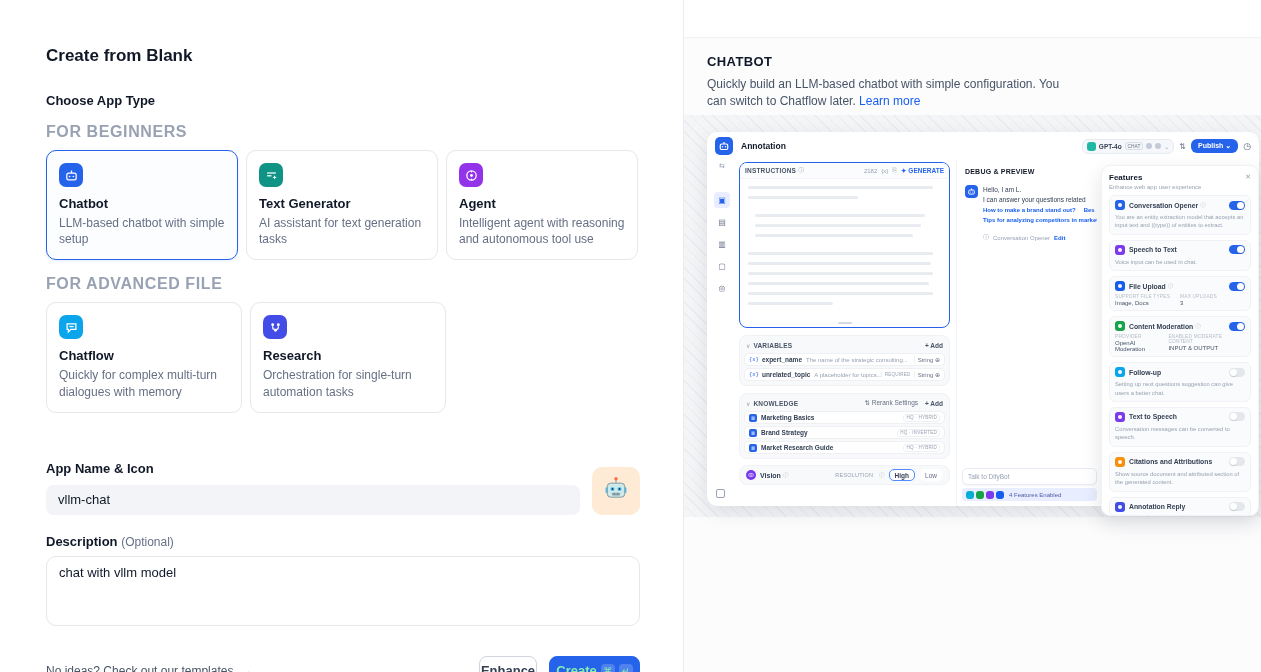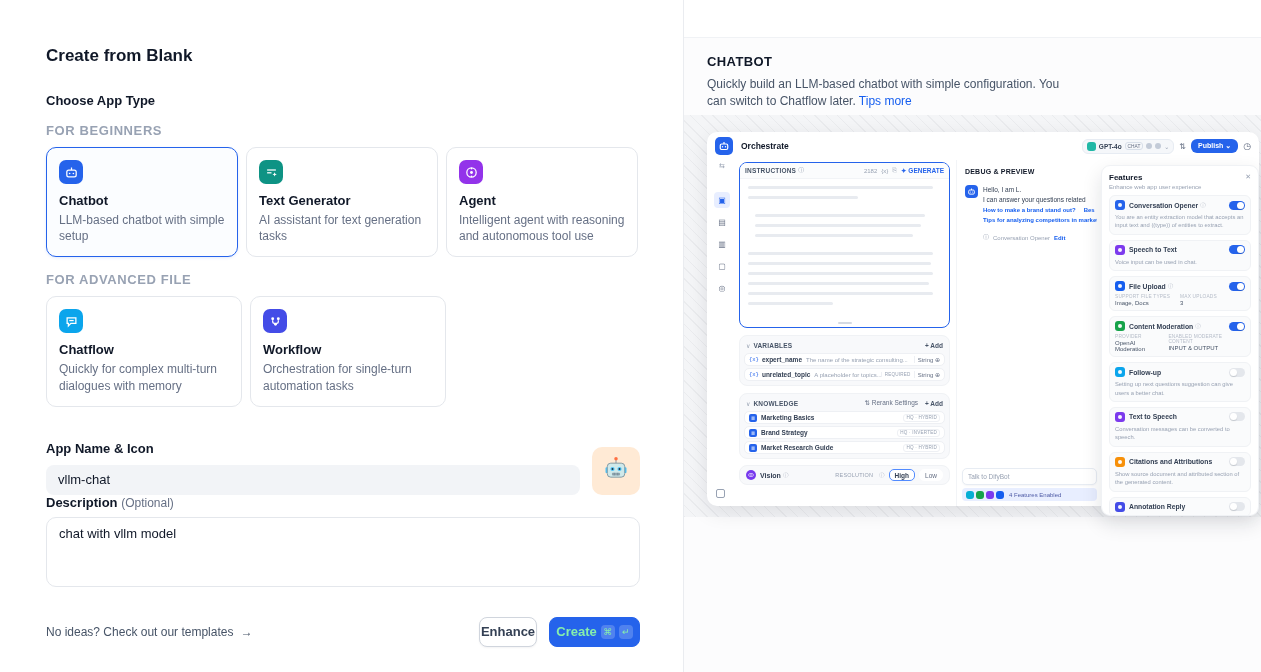--- a/index.html
+++ b/index.html
@@ -4,38 +4,38 @@
 <style>
   * { box-sizing: border-box; margin: 0; padding: 0; }
   html,body { width:1261px; height:672px; overflow:hidden; }
   body { font-family:"Liberation Sans", sans-serif; background:#fff; color:#101828; }
   .stage { position:relative; width:1261px; height:672px; }
 
   
   .left { position:absolute; left:0; top:0; width:683px; height:672px; background:#fff; padding:46px 43px 12px 46px; }
   .modal-title { font-size:17px; font-weight:bold; color:#101828; }
   .choose-label { margin-top:27px; font-size:13px; font-weight:bold; color:#101828; }
-  .group-label { margin-top:15px; font-size:13px; font-weight:bold; letter-spacing:.6px; color:#98a2b3; }
+  .group-label { margin-top:15px; font-size:16px; font-weight:bold; letter-spacing:.6px; color:#98a2b3; }
   .cards-row { display:flex; gap:8px; margin-top:9px; }
   .card { width:192px; min-height:97px; background:#fff; border:1px solid #e4e7ec; border-radius:10px; padding:12px; cursor:pointer; }
   .card.selected { border:1.5px solid #2563eb; background:#fbfdff; box-shadow:0 1px 3px rgba(37,99,235,.12); }
   .cards-row.adv .card { width:196px; }
   .ci { width:24px; height:24px; border-radius:7px; display:flex; align-items:center; justify-content:center; }
   .ci svg { width:15px; height:15px; }
   .card-title { margin-top:9px; font-size:13px; font-weight:bold; color:#101828; }
   .card-desc { margin-top:4px; font-size:12px; line-height:1.35; color:#667085; }
 
-  .name-row { display:flex; align-items:flex-end; gap:12px; margin-top:34px; }
+  .name-row { display:flex; align-items:flex-end; gap:12px; margin-top:48px; }
   .name-col { flex:1; }
   .field-label { font-size:13px; font-weight:bold; color:#101828; }
   .field-label .opt { font-weight:normal; color:#667085; font-size:12px; }
   .app-name-input { margin-top:9px; width:100%; height:30px; border:none; outline:none; background:#f2f4f7; border-radius:8px; padding:0 12px; font-size:13px; color:#101828; font-family:"Liberation Sans",sans-serif; }
   .app-icon { width:48px; height:48px; border-radius:10px; display:flex; align-items:center; justify-content:center; flex:0 0 auto; cursor:pointer; }
   .app-icon svg { width:28px; height:28px; }
-  .desc-label { }
+  .desc-label { margin-top:19px; }
   .desc-area { margin-top:7px; width:594px; height:70px; border:1px solid #e4e7ec; border-radius:10px; background:#fff; padding:8px 12px; font-size:13px; color:#101828; resize:none; outline:none; font-family:"Liberation Sans",sans-serif; }
   .footer-row { display:flex; align-items:center; justify-content:space-between; margin-top:26px; width:594px; }
   .tpl-link { font-size:12px; color:#475467; cursor:pointer; }
   .tpl-link .arr { margin-left:4px; }
   .footer-btns { display:flex; gap:12px; }
   .btn { height:30px; border-radius:8px; font-size:13px; display:flex; align-items:center; justify-content:center; cursor:pointer; }
   .btn-cancel { width:58px; background:#fff; border:1px solid #d0d5dd; color:#344054; font-weight:bold; box-shadow:0 1px 2px rgba(16,24,40,.05); }
   .btn-create { width:91px; background:#2563eb; border:1px solid #2563eb; color:#86efac; font-weight:bold; gap:4px; }
   .kbd { display:inline-flex; align-items:center; justify-content:center; width:14px; height:14px; background:rgba(255,255,255,.2); border-radius:4px; font-size:9px; font-weight:normal; }
 
@@ -220,21 +220,21 @@
 
       <div class="card">
         <div class="ci" style="background: rgb(68, 76, 231);">
           <svg viewBox="0 0 24 24" fill="none" stroke="#fff" stroke-width="2">
               <circle cx="7.5" cy="7.5" r="2.3" fill="#fff" stroke="none"></circle>
               <circle cx="16.5" cy="7.5" r="2.3" fill="#fff" stroke="none"></circle>
               <circle cx="12" cy="16.5" r="2.3" fill="#fff" stroke="none"></circle>
               <path d="M7.5 10v2a3 3 0 0 0 3 3h1.5M16.5 10v2a3 3 0 0 1-3 3H12"></path>
             </svg>
         </div>
-        <div class="card-title">Workflow</div>
+        <div class="card-title">Research</div>
         <div class="card-desc">Orchestration for single-turn automation tasks</div>
       </div>
     </div>
 
     <div class="name-row">
       <div class="name-col">
         <div class="field-label">App Name &amp; Icon</div>
         <input class="app-name-input" type="text" value="vllm-chat" style="">
       </div>
       <div class="app-icon" style="background: rgb(255, 234, 213);">
@@ -278,38 +278,38 @@
       </div>
     </div>
   </div>
 
   <div class="right">
     <div class="right-topbar"></div>
     <div class="right-head">
       <div class="rp-title">CHATBOT</div>
       <div class="rp-desc">
         <span>Quickly build an LLM-based chatbot with simple configuration. You can switch to Chatflow later.</span>
-        <span class="rp-link">Tips more</span>
+        <span class="rp-link">Learn more</span>
       </div>
     </div>
 
     <div class="hatch">
 
       <div class="pv">
 
         <div class="pv-header">
           <div class="pv-avatar">
             <svg viewBox="0 0 24 24" fill="none" stroke="#fff" stroke-width="2.4">
                 <rect x="4.5" y="8" width="15" height="11" rx="3"></rect>
                 <line x1="12" y1="4" x2="12" y2="8"></line>
                 <circle cx="9" cy="13.5" r="1.4" fill="#fff" stroke="none"></circle>
                 <circle cx="15" cy="13.5" r="1.4" fill="#fff" stroke="none"></circle>
               </svg>
           </div>
-          <div class="pv-app-title">Orchestrate</div>
+          <div class="pv-app-title">Annotation</div>
           <div class="pv-header-right">
             <div class="model-pill">
               <span class="model-ic"></span>
               <span class="model-name">GPT-4o</span>
               <span class="mode-badge">CHAT</span>
               <span class="dot-ic"></span>
               <span class="dot-ic"></span>
               <span class="chev">⌄</span>
             </div>
             <span class="tune-ic">⇅</span>

